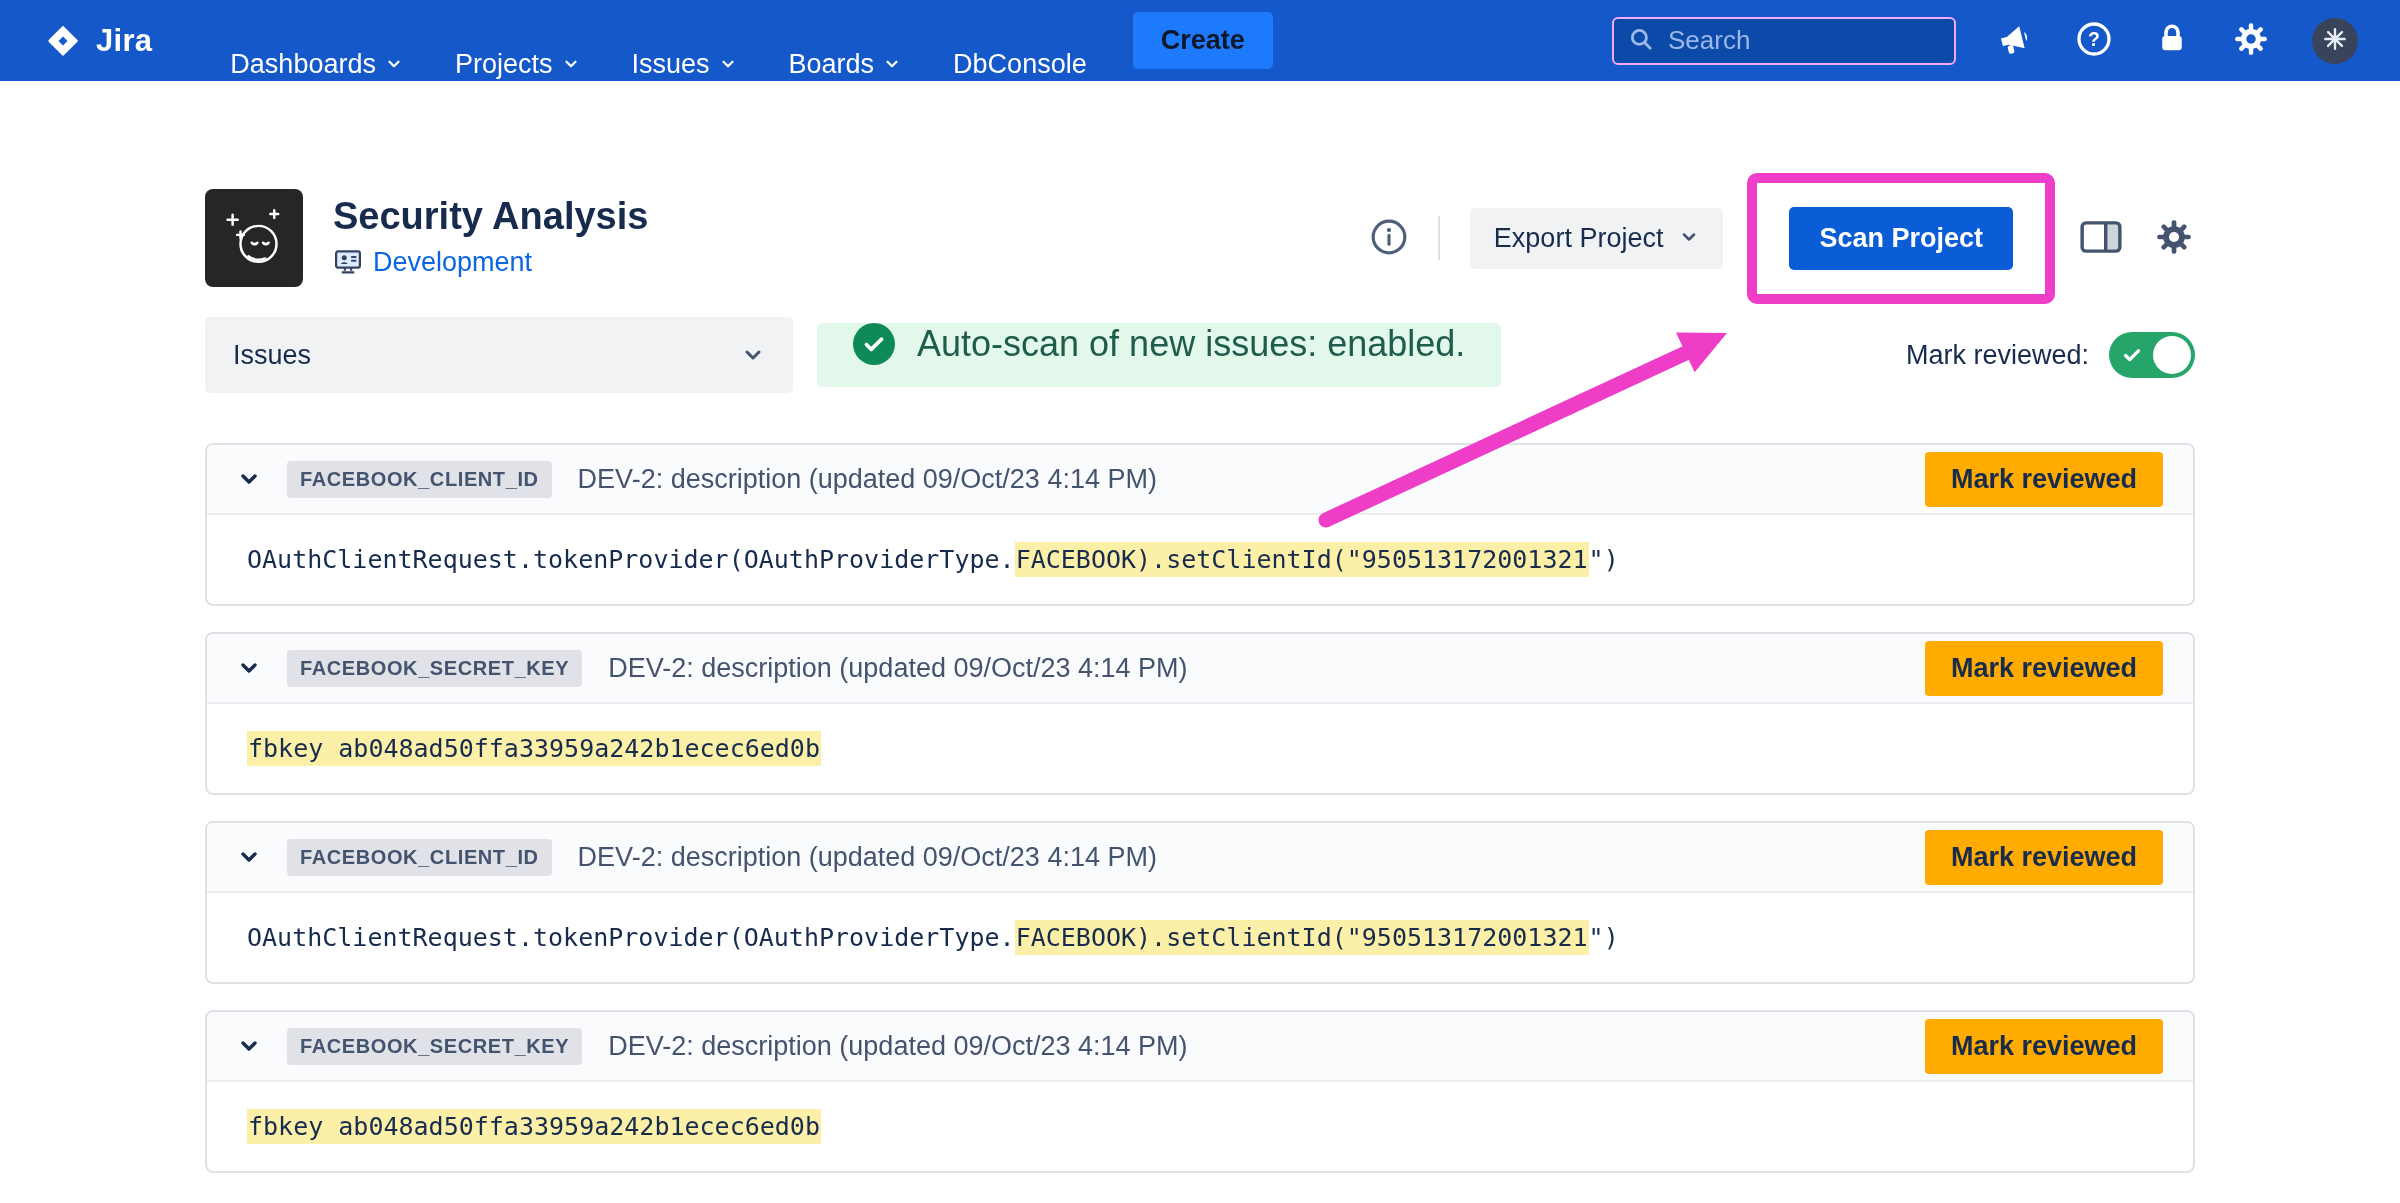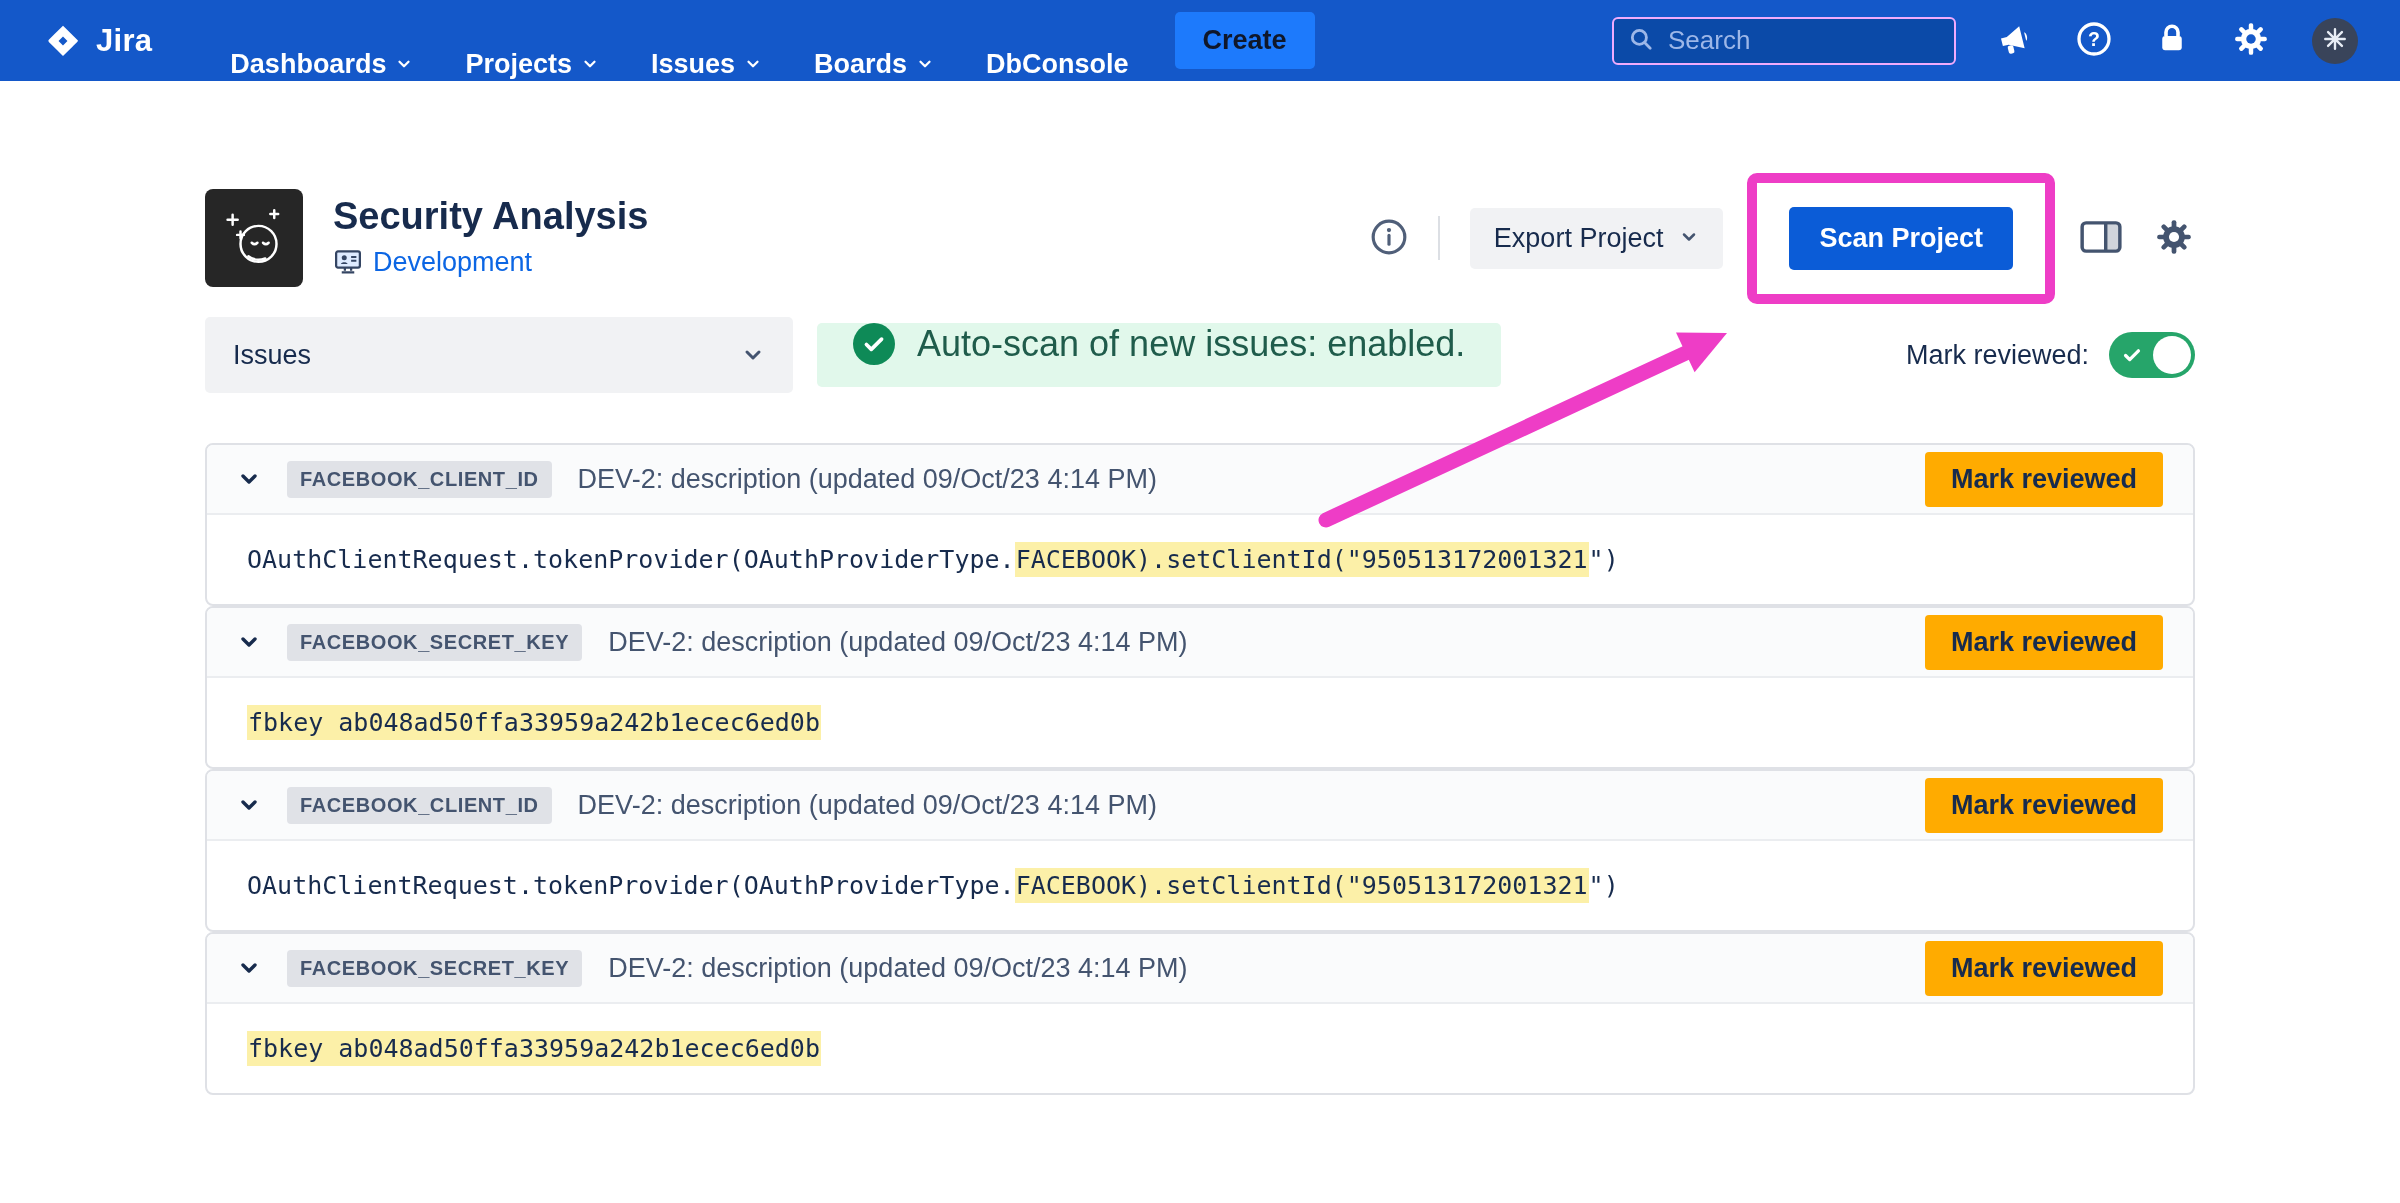--- a/index.html
+++ b/index.html
@@ -11,21 +11,21 @@
   }
 
   
   .navbar {
     height:81px; background:#1458C9; display:flex; align-items:center;
     padding:0 42px;
   }
   .brand { display:flex; align-items:center; gap:12px; }
   .brand-name { color:#fff; font-size:31px; font-weight:700; letter-spacing:0.3px; }
   .nav-items { display:flex; align-items:center; gap:52px; margin-left:78px; }
-  .nav-item { display:flex; align-items:center; gap:9px; color:#fff; font-size:27px; font-weight:700;margin-top:48px; }
+  .nav-item { display:flex; align-items:center; gap:9px; color:#fff; font-size:27px; font-weight:400;margin-top:48px; }
   .create-btn {
     margin-left:46px; background:#1D7AFC; color:#0f172a; border:none; border-radius:5px;
     font-size:27px; font-weight:600; padding:13px 28px;
   }
   .nav-spacer { flex:1; }
   .search-box {
     width:344px; height:48px; background:#0B4AA8; border:2px solid #f0abfc; border-radius:6px;
     display:flex; align-items:center; gap:12px; padding:0 14px;
   }
   .search-box input {
@@ -87,21 +87,21 @@
     display:flex; align-items:center; justify-content:center; flex:0 0 auto;
   }
   .reviewed { margin-left:auto; display:flex; align-items:center; gap:20px; }
   .reviewed-label { font-size:27px; font-weight:500; color:#172B4D; }
   .toggle { position:relative; width:86px; height:46px; border-radius:24px; background:#26A56A; border:none; }
   .toggle .knob { position:absolute; right:4px; top:4px; width:38px; height:38px; border-radius:50%; background:#fff; }
   .toggle .tick { position:absolute; left:12px; top:12px; display:flex; }
 
   
   .cards { margin-top:50px; }
-  .card { border:2px solid #DFE1E6; border-radius:8px; overflow:hidden; background:#fff; }
+  .card { border:2px solid #DFE1E6; border-radius:8px; margin-bottom:26px; overflow:hidden; background:#fff; }
   .card-header {
     height:70px; background:#FAFBFC; display:flex; align-items:center;
     padding:0 30px; border-bottom:2px solid #EBEDF0;
   }
   .chev-btn { background:transparent; border:none; padding:0; display:flex; }
   .badge {
     background:#E0E2E7; color:#44546F; font-size:20px; font-weight:700; letter-spacing:0.6px;
     padding:7px 13px; border-radius:4px; margin-left:26px; white-space:nowrap;
   }
   .card-title { margin-left:26px; font-size:27px; color:#44546F; white-space:nowrap; }

